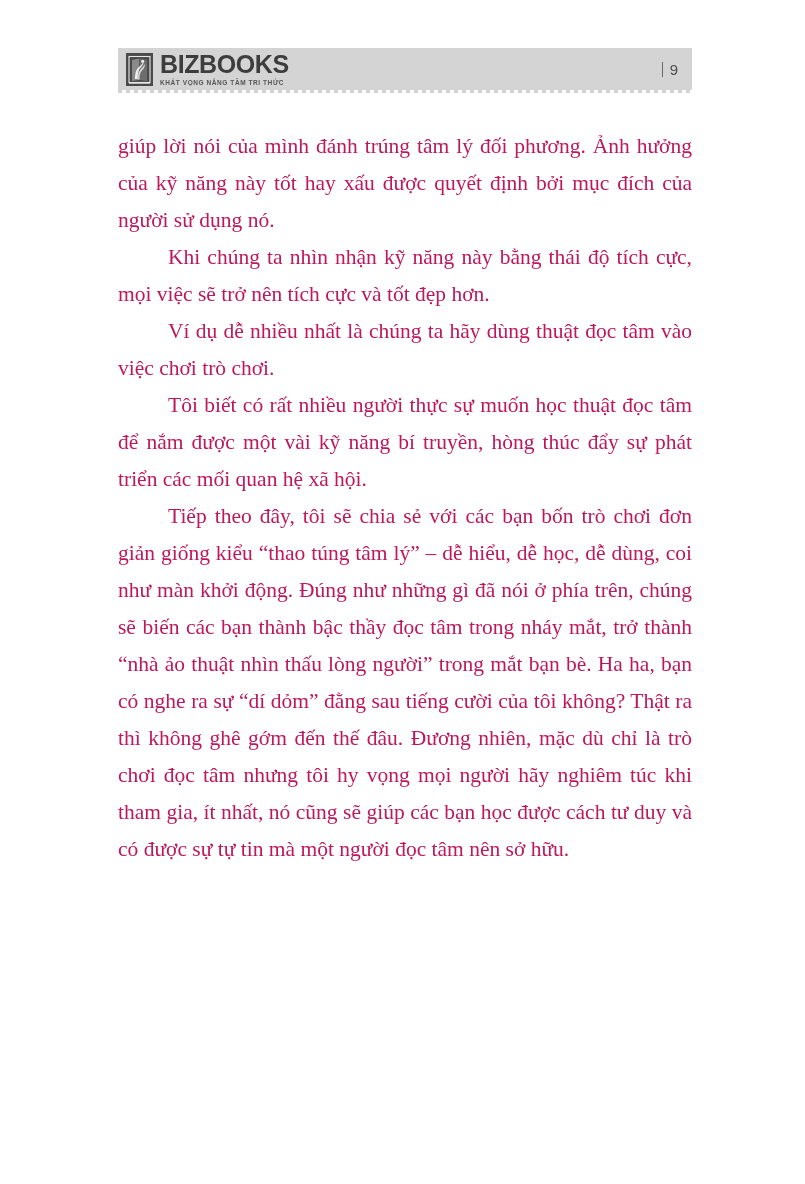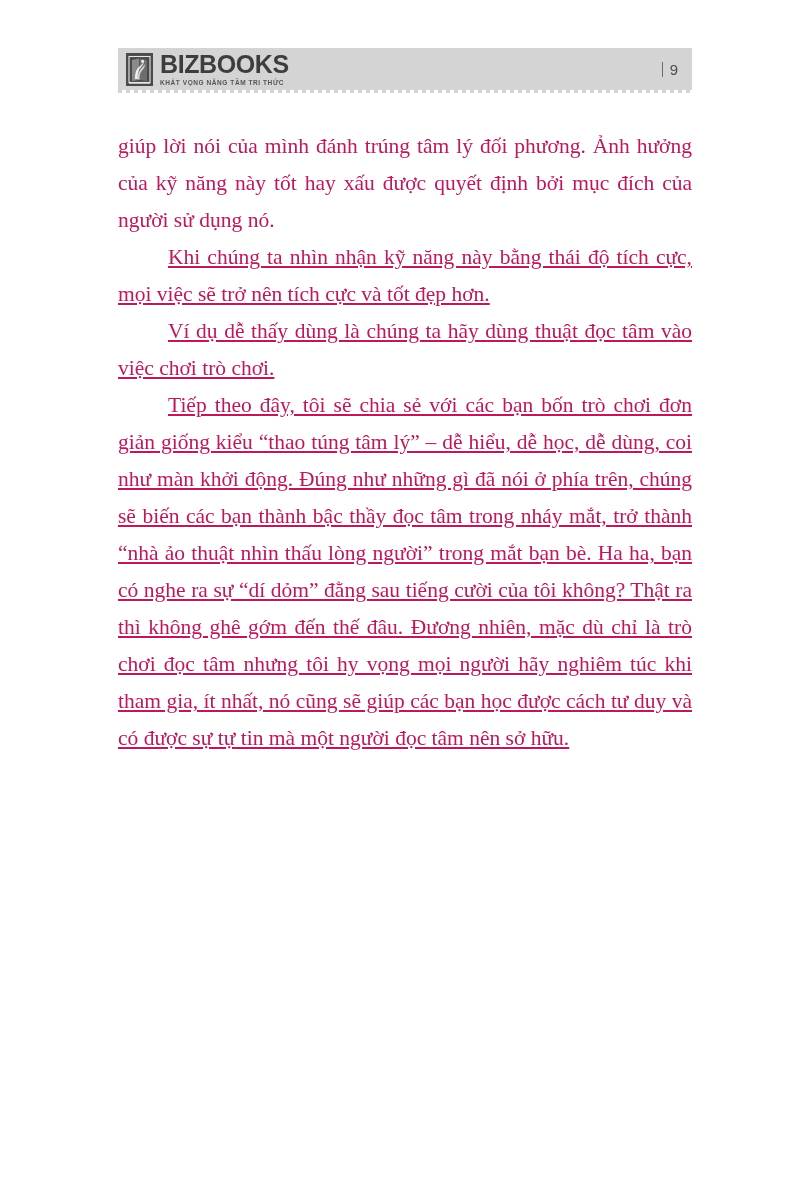--- a/index.html
+++ b/index.html
@@ -143,21 +143,20 @@
     font-size: 21.5px;
     line-height: 37px;
     text-align: justify;
     text-justify: inter-word;
     hyphens: none;
     color: #be185d;
   }
 
   .para.indent {
     text-indent: 50px;
-    text-decoration: underline;
   }
 
   .para + .para {
     margin-top: 0;
   }
 </style>
 </head>
 <body>
 
 <div class="page">
@@ -187,17 +186,18 @@
     <div class="folio">
       <span class="folio-rule"></span>
       <span>9</span>
     </div>
 
   </div>
 
   <div class="content">
     <p class="para">giúp lời nói của mình đánh trúng tâm lý đối phương. Ảnh hưởng của kỹ năng này tốt hay xấu được quyết định bởi mục đích của người sử dụng nó.</p>
     <p class="para indent">Khi chúng ta nhìn nhận kỹ năng này bằng thái độ tích cực, mọi việc sẽ trở nên tích cực và tốt đẹp hơn.</p>
-    <p class="para indent">Ví dụ dễ thấy dùng là chúng ta hãy dùng thuật đọc tâm vào việc chơi trò chơi.</p>
+    <p class="para indent">Ví dụ dễ nhiều nhất là chúng ta hãy dùng thuật đọc tâm vào việc chơi trò chơi.</p>
+    <p class="para indent">Tôi biết có rất nhiều người thực sự muốn học thuật đọc tâm để nắm được một vài kỹ năng bí truyền, hòng thúc đẩy sự phát triển các mối quan hệ xã hội.</p>
     <p class="para indent">Tiếp theo đây, tôi sẽ chia sẻ với các bạn bốn trò chơi đơn giản giống kiểu “thao túng tâm lý” – dễ hiểu, dễ học, dễ dùng, coi như màn khởi động. Đúng như những gì đã nói ở phía trên, chúng sẽ biến các bạn thành bậc thầy đọc tâm trong nháy mắt, trở thành “nhà ảo thuật nhìn thấu lòng người” trong mắt bạn bè. Ha ha, bạn có nghe ra sự “dí dỏm” đằng sau tiếng cười của tôi không? Thật ra thì không ghê gớm đến thế đâu. Đương nhiên, mặc dù chỉ là trò chơi đọc tâm nhưng tôi hy vọng mọi người hãy nghiêm túc khi tham gia, ít nhất, nó cũng sẽ giúp các bạn học được cách tư duy và có được sự tự tin mà một người đọc tâm nên sở hữu.</p>
   </div>
 
 </div>
 
 </body></html>

